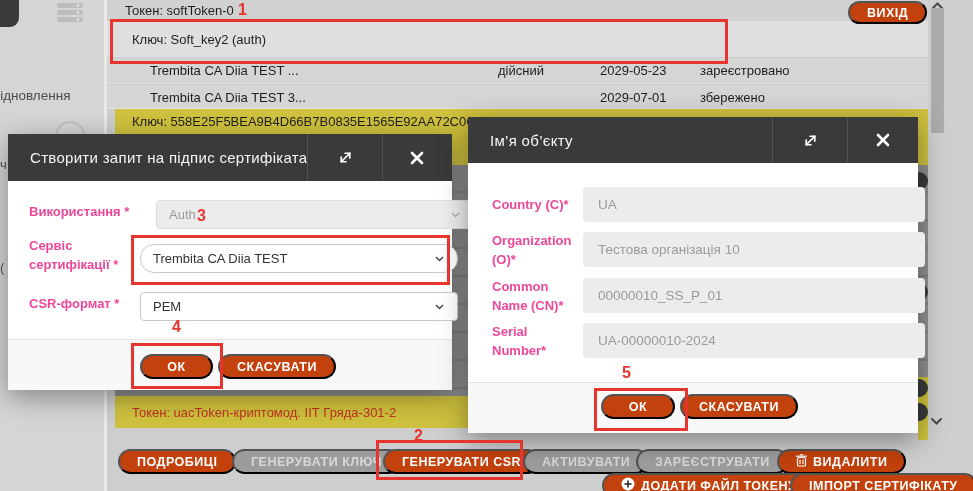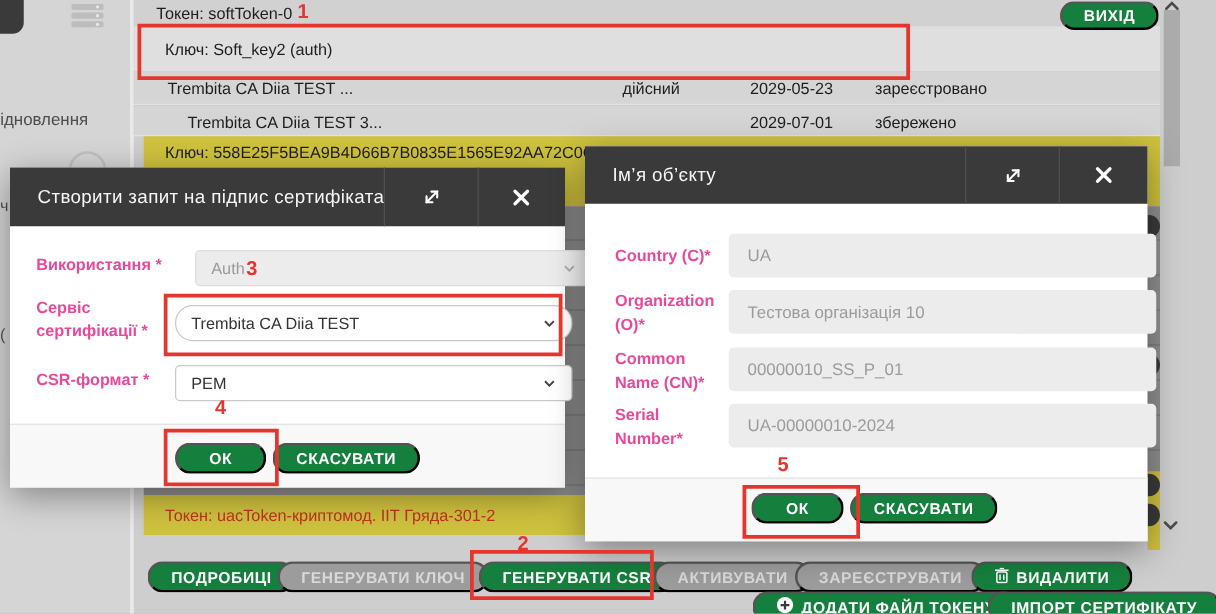--- a/index.html
+++ b/index.html
@@ -36,21 +36,21 @@
   
   .strip-yellow{left:918px;top:377px;width:10px;height:63px;background:#cfc23e;}
   .pill-edge{left:918px;width:10px;height:18px;background:#3a3a3a;border-radius:0 9px 9px 0;}
 
   
   .scrollbar{left:931px;top:8px;width:13px;height:125px;background:#ababab;}
   .chev{stroke:#4a4a4a;stroke-width:2;fill:none;stroke-linecap:round;}
 
   
   .pill{
-    position:absolute;height:25px;border-radius:14px;background:#15803d;color:#fff;
+    position:absolute;height:25px;border-radius:14px;background:#c2410c;color:#fff;
     display:inline-flex;align-items:center;justify-content:center;
     font-size:12.5px;font-weight:bold;letter-spacing:.04em;padding:0 17px;white-space:nowrap;
     box-sizing:border-box;gap:6px;
   }
   .pill.disabled{background:#9c9c9c;color:#d8d8d8;}
   .logout{left:848px;top:1px;height:23px;}
 
   
   .dialog{position:absolute;background:#fff;box-shadow:0 7px 26px rgba(0,0,0,.38);z-index:10;}
   .dlg-header{position:absolute;left:0;top:0;right:0;background:#3a3a3a;color:#f5f5f5;
@@ -94,21 +94,21 @@
   <div class="abs side-frag" style="left:0;top:260px;">(</div>
   <div class="abs side-circle"></div>
 
   <div class="abs row token-row"></div>
   <div class="abs row-text" style="left:125px;top:3px;">Токен: softToken-0</div>
 
   <div class="abs row key-row"></div>
   <div class="abs row-text" style="left:132px;top:32px;">Ключ: Soft_key2 (auth)</div>
 
   <div class="abs row cert-row" style="top:58px;height:26px;"></div>
-  <div class="abs row-text" style="left:134px;top:63px;">Trembita CA Diia TEST ...</div>
+  <div class="abs row-text" style="left:150px;top:63px;">Trembita CA Diia TEST ...</div>
   <div class="abs row-text" style="left:498px;top:63px;">дійсний</div>
   <div class="abs row-text" style="left:600px;top:63px;">2029-05-23</div>
   <div class="abs row-text" style="left:700px;top:63px;">зареєстровано</div>
 
   <div class="abs row cert-row" style="top:85px;height:24px;"></div>
   <div class="abs row-text" style="left:150px;top:90px;">Trembita CA Diia TEST 3...</div>
   <div class="abs row-text" style="left:600px;top:90px;">2029-07-01</div>
   <div class="abs row-text" style="left:700px;top:90px;">збережено</div>
 
   <div class="abs yellow yellow-top"></div>
@@ -131,21 +131,21 @@
   <div class="abs" style="left:930px;top:-2px;">
     <svg width="15" height="12" viewBox="0 0 15 12">
         <polyline class="chev" points="3,8 7.5,3.5 12,8"></polyline>
       </svg>
   </div>
   <div class="abs scrollbar"></div>
 
   <button class="pill logout">ВИХІД</button>
 
   <button class="pill" style="left:118px;top:449px;">ПОДРОБИЦІ</button>
-  <button class="pill disabled" style="left:222px;top:449px;">ГЕНЕРУВАТИ КЛЮЧ</button>
+  <button class="pill disabled" style="left:232px;top:449px;">ГЕНЕРУВАТИ КЛЮЧ</button>
   <button class="pill" style="left:383px;top:449px;">ГЕНЕРУВАТИ CSR</button>
   <button class="pill disabled" style="left:523px;top:449px;">АКТИВУВАТИ</button>
   <button class="pill disabled" style="left:636px;top:449px;">ЗАРЕЄСТРУВАТИ</button>
   <button class="pill" style="left:777px;top:449px;">
     <span>
       <svg width="11" height="13" viewBox="0 0 11 13">
           <g stroke="#fff" stroke-width="1.2" fill="none">
         <rect x="1.5" y="3.5" width="8" height="8.5" rx="1"></rect>
             <line x1="0" y1="2.2" x2="11" y2="2.2"></line>
         <line x1="4" y1="5.5" x2="4" y2="10"></line>

